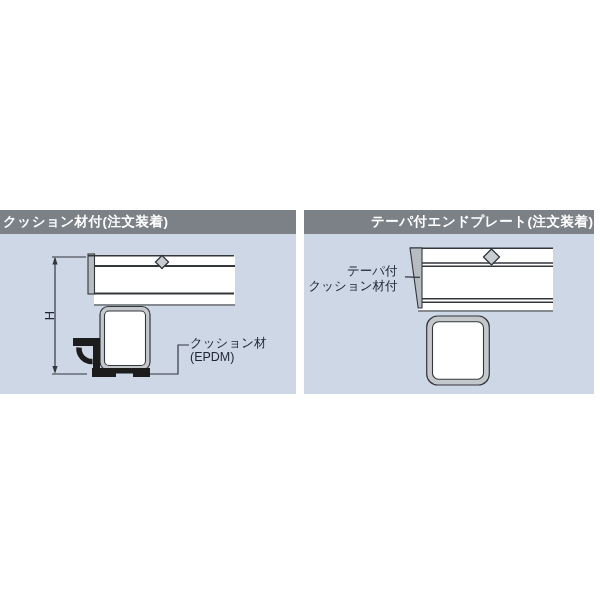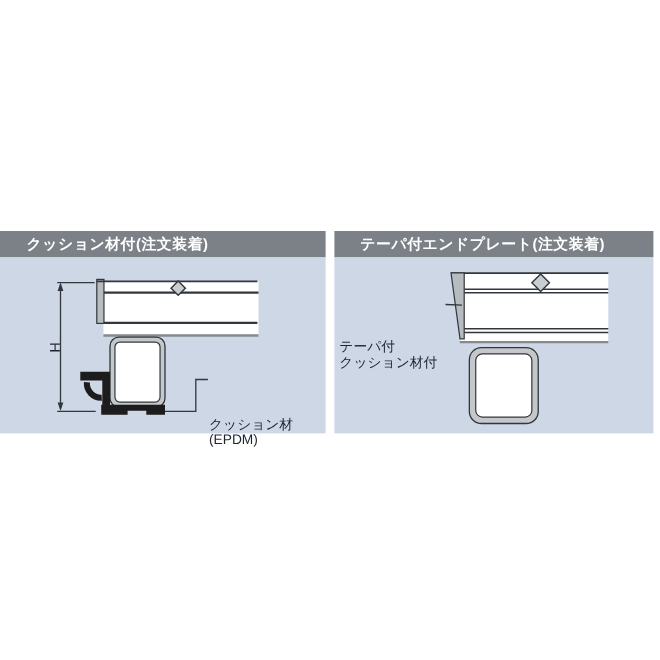--- a/index.html
+++ b/index.html
@@ -15,31 +15,31 @@
     --cushion-black:#1c1c1c;
     --label-text:#1d2530;
   }
   html,body{margin:0;padding:0;}
   body{
     width:600px;height:600px;background:#ffffff;position:relative;overflow:hidden;
     font-family:"Liberation Sans","DejaVu Sans",sans-serif;
   }
   .panel{position:absolute;top:210px;height:184px;}
   .panel-left{left:0;width:296px;}
-  .panel-right{left:303.5px;width:290px;}
+  .panel-right{left:303.5px;width:290px;text-align:right;}
   .panel-header{
     height:24px;line-height:24px;background:var(--header-bg);color:var(--header-text);
-    font-size:13.5px;font-weight:bold;padding-left:24px;letter-spacing:0.5px;
+    font-size:13.5px;font-weight:bold;padding-left:3px;letter-spacing:0.5px;
     box-sizing:border-box;white-space:nowrap;overflow:hidden;
   }
   .panel-body{position:relative;height:160px;background:var(--panel-bg);}
   .panel-body svg{position:absolute;left:0;top:0;}
   .lbl{position:absolute;color:var(--label-text);font-size:12.5px;line-height:13.5px;white-space:nowrap;}
   .lbl-h{font-size:13px;transform:rotate(90deg);transform-origin:center;}
-  .lbl-taper{line-height:15px;margin-top:44px;}
+  .lbl-taper{line-height:15px;}
   
   .fill-white{fill:var(--drawing-white);}
   .ln{stroke:var(--line);fill:none;}
   .ln-soft{stroke:var(--soft-line);fill:none;}
   .metal{fill:var(--metal-fill);stroke:var(--line);stroke-width:1.1;}
   .diamond{fill:var(--diamond-fill);stroke:var(--line);stroke-width:1.3;}
   .tube-outer{fill:var(--tube-ring);stroke:var(--line);stroke-width:1.2;}
   .tube-inner{fill:var(--drawing-white);stroke:var(--line);stroke-width:1.1;}
   .cushion{fill:var(--cushion-black);stroke:none;}
   .cushion-arc{fill:none;stroke:var(--cushion-black);stroke-width:5.5;}
@@ -79,21 +79,21 @@
         <line class="dim" x1="55" y1="24.5" x2="55" y2="137.5"></line>
         <polygon class="dim-arrow" points="55,22.8 52.4,30.5 57.6,30.5"></polygon>
         <polygon class="dim-arrow" points="55,139.7 52.4,132 57.6,132"></polygon>
         <line class="dim" x1="52" y1="23" x2="86" y2="23"></line>
         <line class="dim" x1="52" y1="140" x2="87" y2="140"></line>
       </g>
 
       <polyline class="dim" points="150,140 178,140 178,111 189,111"></polyline>
     </svg>
     <div class="lbl lbl-h" style="left:45px;top:75px;">H</div>
-    <div class="lbl" style="left:190px;top:103px;margin-top:43px;">
+    <div class="lbl" style="left:190px;top:103px;">
       <div>クッション材</div>
       <div>(EPDM)</div>
     </div>
   </div>
 </section>
 
 <section class="panel panel-right">
   <div class="panel-header">テーパ付エンドプレート(注文装着)</div>
   <div class="panel-body">
     <svg width="297" height="160" viewBox="0 0 297 160">

